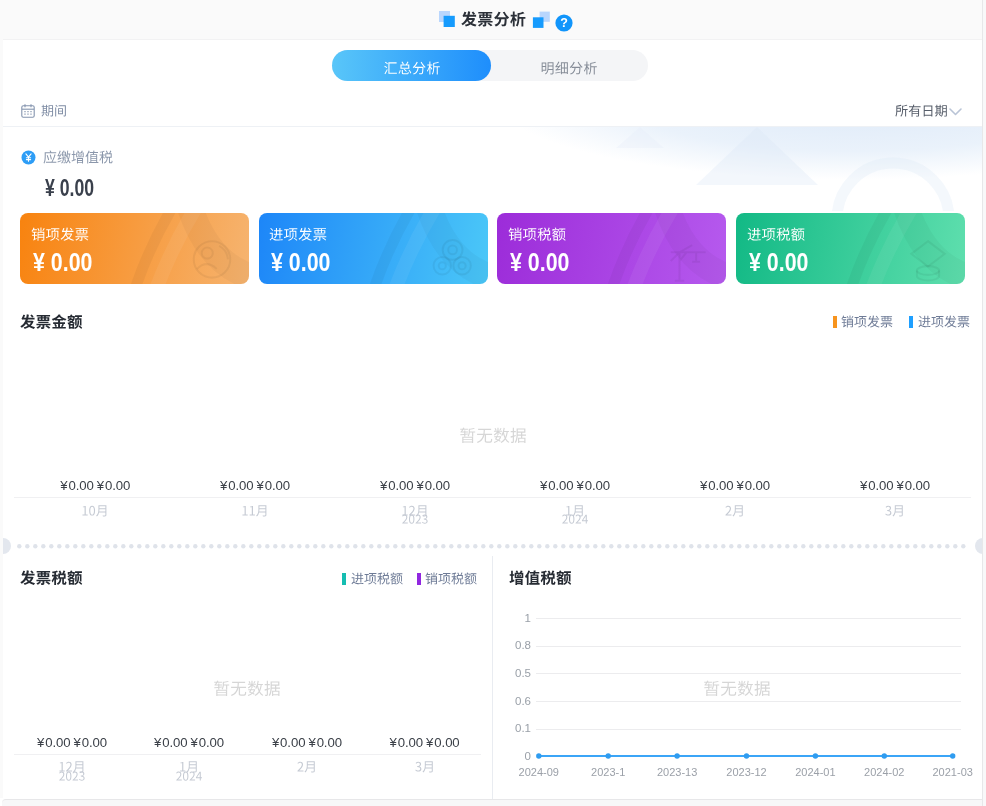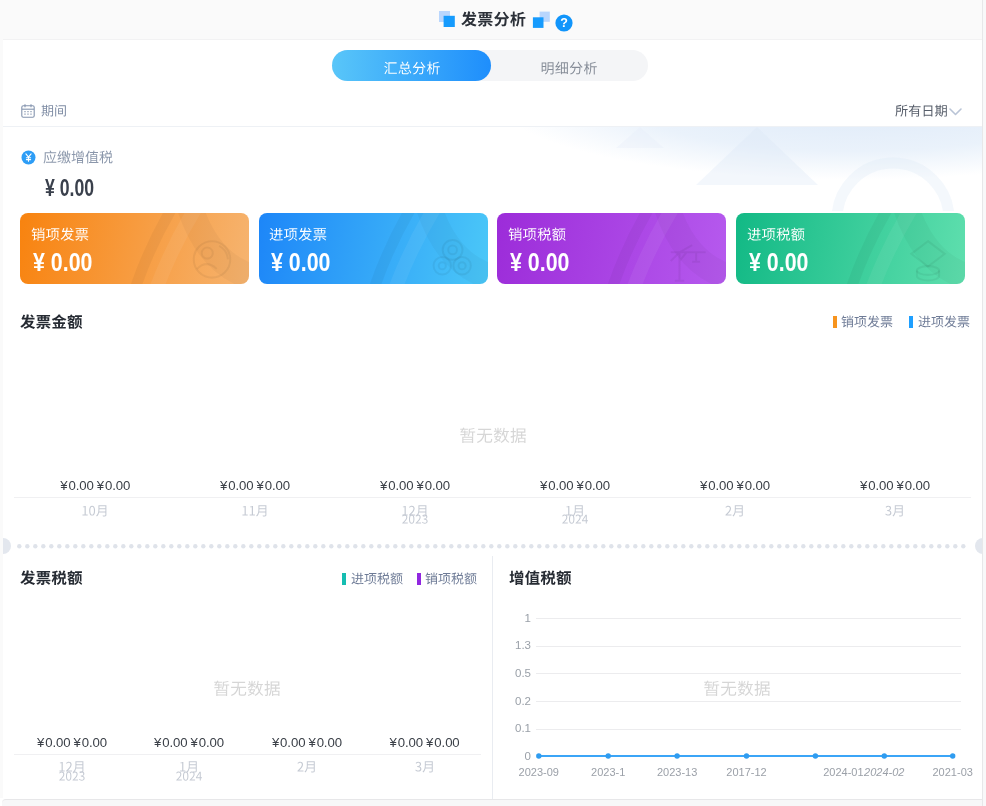--- a/index.html
+++ b/index.html
@@ -452,45 +452,45 @@
     </div>
 <div style="position:absolute;left:14px;top:754px;width:467px;height:1px;background:#f0f0f2;"></div>
 <div style="position:absolute;left:492px;top:556px;width:1px;height:244px;background:#e9ecf1;"></div>
 <div style="position:absolute;left:509px;top:570.2px;">
       <svg width="62.5" height="15.4" viewBox="0 0 62.5 15.4">
         <path fill="#262b33" d="M7.268800000000001 4.481399999999999C7.6692 5.158999999999999 8.0388 6.0676 8.1312 6.6682L9.1476 6.267799999999999C9.0398 5.682599999999999 8.6394 4.8048 8.223600000000001 4.1426ZM0.4312 11.2266 1.0164 13.059199999999999C2.3254 12.535599999999999 3.9424 11.8888 5.4362 11.2574L5.0974 9.625L3.8038000000000003 10.087V5.8366H5.1744V4.1426H3.8038000000000003V0.6776H2.1098V4.1426H0.6930000000000001V5.8366H2.1098V10.6876C1.4784000000000002 10.9032 0.9086000000000001 11.088 0.4312 11.2266ZM5.6826 2.6949999999999985V8.0542H14.2604V2.6949999999999985H12.474L13.6752 1.016399999999999L11.7502 0.4311999999999987C11.4884 1.1087999999999987 11.011000000000001 2.0481999999999996 10.6106 2.6949999999999985H8.223600000000001L9.2554 2.217599999999999C9.0244 1.7093999999999987 8.5778 0.9701999999999984 8.1466 0.44659999999999833L6.5758 1.0779999999999994C6.930000000000001 1.5707999999999984 7.2842 2.2021999999999995 7.5152 2.6949999999999985ZM7.1456 3.8961999999999986H9.24V6.837599999999999H7.1456ZM10.5952 3.8961999999999986H12.705V6.837599999999999H10.5952ZM8.085 12.1352H11.858V12.8436H8.085ZM8.085 10.872399999999999V10.040799999999999H11.858V10.872399999999999ZM6.4218 8.701V14.9226H8.085V14.183399999999999H11.858V14.9226H13.6136V8.701ZM11.5808 4.173399999999999C11.380600000000001 4.8048 10.9802 5.7288 10.6568 6.2985999999999995L11.5192 6.652799999999999C11.8734 6.1137999999999995 12.289200000000001 5.2822 12.705 4.558399999999999Z M24.709000000000003 0.492799999999999C24.678200000000004 0.9239999999999995 24.6474 1.3859999999999992 24.5858 1.8788H20.859V3.4495999999999984H24.3702L24.1854 4.5122H21.5212V13.09H20.1814V14.645399999999999H30.607200000000002V13.09H29.421400000000002V4.5122H25.864L26.1258 3.4495999999999984H30.253V1.8788H26.4338L26.6648 0.5543999999999993ZM23.1382 13.09V12.2122H27.727400000000003V13.09ZM23.1382 7.9772H27.727400000000003V8.839599999999999H23.1382ZM23.1382 6.7143999999999995V5.867399999999999H27.727400000000003V6.7143999999999995ZM23.1382 10.087H27.727400000000003V10.949399999999999H23.1382ZM19.334400000000002 0.5081999999999987C18.595200000000002 2.7104 17.3324 4.8972 16.008000000000003 6.2985999999999995C16.316000000000003 6.760599999999999 16.8088 7.776999999999999 16.9782 8.2236C17.2708 7.900199999999999 17.548000000000002 7.545999999999999 17.825200000000002 7.176399999999999V14.9226H19.5346V4.4352C20.1198 3.341799999999999 20.628 2.1868 21.0438 1.0625999999999998Z M39.9932 5.158999999999999H43.797000000000004V7.1918H39.9932ZM38.2376 3.542V8.8088H39.6236C39.4696 10.9032 39.0692 12.535599999999999 36.805400000000006 13.505799999999999C37.2058 13.8292 37.6986 14.5222 37.8988 14.9534C40.6092 13.6752 41.179 11.5346 41.394600000000004 8.8088H42.210800000000006V12.6126C42.210800000000006 14.183399999999999 42.488 14.6916 43.8278 14.6916C44.089600000000004 14.6916 44.567 14.6916 44.8442 14.6916C45.906800000000004 14.6916 46.338 14.106399999999999 46.476600000000005 11.919599999999999C46.03 11.7964 45.306200000000004 11.5192 44.982800000000005 11.241999999999999C44.9366 12.8744 44.875 13.1054 44.659400000000005 13.1054C44.5362 13.1054 44.2282 13.1054 44.1358 13.1054C43.9356 13.1054 43.9048 13.059199999999999 43.9048 12.597199999999999V8.8088H45.645V3.542H44.1512C44.5362 2.818199999999999 44.952 1.9403999999999986 45.337 1.093399999999999L43.442800000000005 0.492799999999999C43.196400000000004 1.4322 42.7036 2.6641999999999992 42.272400000000005 3.542H40.6246L41.5486 3.126199999999999C41.333 2.3869999999999987 40.717 1.3089999999999993 40.1472 0.5081999999999987L38.622600000000006 1.170399999999999C39.0846 1.8941999999999997 39.577400000000004 2.833599999999999 39.839200000000005 3.542ZM36.897800000000004 0.5236000000000001C35.635000000000005 1.0625999999999998 33.7254 1.5245999999999995 32.016000000000005 1.7863999999999987C32.2008 2.1868 32.4318 2.818199999999999 32.5088 3.2185999999999986C33.0632 3.157 33.6484 3.0645999999999987 34.249 2.9567999999999994V4.8202H31.985200000000003V6.544999999999999H33.9256C33.3712 8.023399999999999 32.5088 9.686599999999999 31.646400000000003 10.6722C31.939000000000004 11.165 32.370200000000004 11.934999999999999 32.5396 12.4894C33.1556 11.6886 33.7408 10.5644 34.249 9.3478V14.9072H36.0354V8.623999999999999C36.4204 9.224599999999999 36.805400000000006 9.8868 37.0056 10.318L38.022000000000006 8.855C37.729400000000005 8.500799999999998 36.4512 7.145599999999999 36.0354 6.791399999999999V6.544999999999999H37.9142V4.8202H36.0354V2.602599999999999C36.713 2.4331999999999994 37.3598 2.2483999999999984 37.9296 2.0328Z M58.5114 12.628C59.42 13.3056 60.652 14.2912 61.2372 14.9226L62.2228 13.629C61.6222 13.0284 60.344 12.1044 59.4508 11.472999999999999ZM55.1696 4.250399999999999V11.488399999999999H56.6942V5.6518H59.897400000000005V11.4268H61.4836V4.250399999999999H58.680800000000005L59.2044 2.9414H61.961V1.3397999999999985H55.046400000000006V2.9414H57.572C57.433400000000006 3.3725999999999985 57.264 3.8499999999999996 57.11 4.250399999999999ZM49.1328 7.484399999999999 49.9182 7.884799999999999C49.179 8.2852 48.3628 8.5932 47.5158 8.8088C47.7468 9.1784 48.0702 10.0716 48.162600000000005 10.549L48.871 10.3026V14.7994H50.4726V14.399H52.4438V14.783999999999999H54.1224V13.875399999999999C54.415 14.1988 54.7384 14.6608 54.8616 15.015C58.7424 13.659799999999999 59.0504 11.1342 59.1274 6.206199999999999H57.572C57.495000000000005 10.5336 57.3872 12.520199999999999 54.1224 13.6444V10.0254H53.953L55.1542 8.855C54.5998 8.5162 53.799 8.1004 52.952 7.669199999999999C53.645 6.9761999999999995 54.2302 6.159999999999999 54.646 5.2668L53.7682 4.6815999999999995H54.800000000000004V1.9711999999999996H52.5054L51.812400000000004 0.5236000000000001L50.0568 0.8777999999999988L50.5342 1.9711999999999996H47.7622V4.6815999999999995H49.3484V3.4495999999999984H53.1368V4.6507999999999985H51.2888L51.6892 3.9731999999999985L50.0722 3.6651999999999987C49.5794 4.5737999999999985 48.6708 5.6209999999999996 47.3772 6.3755999999999995C47.7006 6.606599999999999 48.178000000000004 7.1918 48.409 7.561399999999999C49.1174 7.084 49.718 6.575799999999999 50.2262 6.021399999999999H52.2898C52.028 6.3294 51.7354 6.6373999999999995 51.3966 6.8991999999999996L50.334 6.390999999999999ZM50.4726 12.9668V11.4576H52.4438V12.9668ZM49.5178 10.0254C50.272400000000005 9.686599999999999 50.9808 9.2862 51.643 8.793399999999998C52.4592 9.239999999999998 53.2292 9.686599999999999 53.7528 10.0254Z"></path>
       </svg>
     </div>
 <div class="ylab" style="top:611.7px;">1</div>
 <div style="position:absolute;left:536px;top:618.0px;width:425px;height:1px;background:#ececee;"></div>
-<div class="ylab" style="top:639.4px;">1.3</div>
+<div class="ylab" style="top:639.4px;">0.8</div>
 <div style="position:absolute;left:536px;top:645.6px;width:425px;height:1px;background:#ececee;"></div>
 <div class="ylab" style="top:667.0px;">0.5</div>
 <div style="position:absolute;left:536px;top:673.3px;width:425px;height:1px;background:#ececee;"></div>
-<div class="ylab" style="top:694.7px;">0.2</div>
+<div class="ylab" style="top:694.7px;">0.6</div>
 <div style="position:absolute;left:536px;top:701.0px;width:425px;height:1px;background:#ececee;"></div>
 <div class="ylab" style="top:722.3px;">0.1</div>
 <div style="position:absolute;left:536px;top:728.6px;width:425px;height:1px;background:#ececee;"></div>
 <div class="ylab" style="top:750.0px;">0</div>
 <svg style="position:absolute;left:536px;top:751.2px" width="425" height="10" viewBox="0 0 425 10">
 <line x1="2.8" y1="5" x2="416.7" y2="5" stroke="#3ba5f7" stroke-width="2"></line>
       <circle cx="2.8" cy="5" r="2.7" fill="#2f9cf0"></circle>
       <circle cx="72.2" cy="5" r="2.7" fill="#2f9cf0"></circle>
       <circle cx="141.1" cy="5" r="2.7" fill="#2f9cf0"></circle>
       <circle cx="210.5" cy="5" r="2.7" fill="#2f9cf0"></circle>
       <circle cx="279.4" cy="5" r="2.7" fill="#2f9cf0"></circle>
       <circle cx="348.3" cy="5" r="2.7" fill="#2f9cf0"></circle>
       <circle cx="416.7" cy="5" r="2.7" fill="#2f9cf0"></circle>
     </svg>
-<div style="position:absolute;left:538.8px;top:762.0px;transform:translateX(-50%);white-space:nowrap;"><span class="xlab">2023-09</span></div>
+<div style="position:absolute;left:538.8px;top:762.0px;transform:translateX(-50%);white-space:nowrap;"><span class="xlab">2024-09</span></div>
 <div style="position:absolute;left:608.2px;top:762.0px;transform:translateX(-50%);white-space:nowrap;"><span class="xlab">2023-1</span></div>
 <div style="position:absolute;left:677.1px;top:762.0px;transform:translateX(-50%);white-space:nowrap;"><span class="xlab">2023-13</span></div>
-<div style="position:absolute;left:746.5px;top:762.0px;transform:translateX(-50%);white-space:nowrap;"><span class="xlab">2017-12</span></div>
-<div style="position:absolute;left:815.4px;top:762.0px;transform:translateX(-50%);white-space:nowrap;margin-left:28px;"><span class="xlab">2024-01</span></div>
-<div style="position:absolute;left:884.3px;top:762.0px;transform:translateX(-50%);white-space:nowrap;font-style:italic;"><span class="xlab">2024-02</span></div>
+<div style="position:absolute;left:746.5px;top:762.0px;transform:translateX(-50%);white-space:nowrap;"><span class="xlab">2023-12</span></div>
+<div style="position:absolute;left:815.4px;top:762.0px;transform:translateX(-50%);white-space:nowrap;"><span class="xlab">2024-01</span></div>
+<div style="position:absolute;left:884.3px;top:762.0px;transform:translateX(-50%);white-space:nowrap;"><span class="xlab">2024-02</span></div>
 <div style="position:absolute;left:952.7px;top:762.0px;transform:translateX(-50%);white-space:nowrap;"><span class="xlab">2021-03</span></div>
 <div style="position:absolute;left:736.5px;top:680.0px;transform:translateX(-50%);white-space:nowrap;">
       <svg width="67.4" height="16.7" viewBox="0 0 67.4 16.7">
         <path fill="#d6d6d6" d="M9.4355 1.7868999999999993V4.2919C9.4355 5.661300000000001 9.3019 7.4649 8.2331 8.817599999999999C8.5003 8.9345 8.9846 9.2518 9.201699999999999 9.4522C10.0868 8.35 10.4041 6.7969 10.504299999999999 5.4442H12.758799999999999V9.418800000000001H13.9278V5.4442H15.8817V4.4254999999999995H10.5544V4.3086V2.6386000000000003C12.2578 2.505000000000001 14.1282 2.2378 15.4308 1.8369999999999997L14.7294 0.9017999999999997C13.476899999999999 1.3193000000000001 11.2892 1.6365999999999996 9.4355 1.7868999999999993ZM4.1082 13.0594H12.6085V14.4455H4.1082ZM4.1082 12.1409V10.7715H12.6085V12.1409ZM2.9225 9.786200000000001V16.032H4.1082V15.4475H12.6085V15.9986H13.8443V9.786200000000001ZM0.9185 7.3145999999999995 1.0187 8.3667 4.8597 7.9492V9.4522H6.0287V7.8156L8.5838 7.5317L8.5671 6.5798000000000005L6.0287 6.8303V5.5778H8.6673V4.559100000000001H6.0287V3.4735999999999994H4.8597V4.559100000000001H2.7054C3.1563 4.024699999999999 3.6239 3.4235000000000007 4.0581 2.7721999999999998H8.6339V1.7868999999999993H4.6927L5.160299999999999 0.9686000000000003L3.9078 0.6179000000000006C3.7408 1.0187000000000008 3.5404 1.402800000000001 3.34 1.7868999999999993H0.8851V2.7721999999999998H2.7555C2.4048 3.3232999999999997 2.0875 3.7575000000000003 1.9372 3.9412000000000003C1.6366 4.3420000000000005 1.3527 4.6091999999999995 1.0855 4.6593C1.2358 4.9933 1.4195 5.5611 1.4863 5.8116C1.6366 5.678000000000001 2.1376 5.5778 2.839 5.5778H4.8597V6.9472Z M18.8038 1.7868999999999993V3.0227000000000004H24.3482C24.298099999999998 4.208399999999999 24.247999999999998 5.477600000000001 24.0476 6.7301H17.7684V7.9492H23.8138C23.129099999999998 10.8216 21.5092 13.510299999999999 17.551299999999998 15.0133C17.868599999999997 15.2638 18.235999999999997 15.7147 18.403 16.032C22.711599999999997 14.3119 24.3816 11.2224 25.083 7.9492H25.433699999999998V13.693999999999999C25.433699999999998 15.2137 25.9013 15.6479 27.638099999999998 15.6479C27.988799999999998 15.6479 30.3769 15.6479 30.760999999999996 15.6479C32.3642 15.6479 32.765 14.9465 32.932 12.2745C32.5646 12.190999999999999 32.0135 11.9739 31.712899999999998 11.7401C31.629399999999997 14.028 31.495799999999996 14.4121 30.6775 14.4121C30.159799999999997 14.4121 28.1558 14.4121 27.755 14.4121C26.903299999999998 14.4121 26.7363 14.2952 26.7363 13.693999999999999V7.9492H32.7817V6.7301H25.3001C25.4838 5.477600000000001 25.567299999999996 4.225099999999999 25.600699999999996 3.0227000000000004H31.8298V1.7868999999999993Z M41.1981 0.9853000000000005C40.897499999999994 1.6365999999999996 40.363099999999996 2.6219 39.9456 3.2064000000000004L40.7639 3.6072000000000006C41.1981 3.0561000000000007 41.765899999999995 2.2211 42.2502 1.4528999999999996ZM35.2696 1.4528999999999996C35.703799999999994 2.154299999999999 36.1547 3.072800000000001 36.305 3.6572999999999993L37.256899999999995 3.2398000000000007C37.1066 2.6386000000000003 36.655699999999996 1.7368000000000006 36.1881 1.0854999999999997ZM40.647 10.354C40.262899999999995 11.2224 39.7285 11.9572 39.0939 12.5918C38.4593 12.2745 37.808 11.9572 37.190099999999994 11.69C37.423899999999996 11.2892 37.6911 10.8383 37.924899999999994 10.354ZM35.637 12.1409C36.455299999999994 12.4582 37.373799999999996 12.8757 38.2088 13.309899999999999C37.14 14.0781 35.854099999999995 14.612499999999999 34.4847 14.9298C34.7018 15.163599999999999 34.968999999999994 15.5978 35.085899999999995 15.898399999999999C36.622299999999996 15.4809 38.041799999999995 14.8296 39.2442 13.861C39.7953 14.195 40.296299999999995 14.5123 40.6804 14.796199999999999L41.482 13.9779C41.097899999999996 13.7107 40.6136 13.4101 40.0625 13.1095C40.947599999999994 12.1576 41.649 10.9886 42.0665 9.5357L41.3818 9.2518L41.1814 9.3019H38.4426L38.809999999999995 8.433499999999999L37.6911 8.2331C37.5742 8.5671 37.407199999999996 8.9345 37.240199999999994 9.3019H34.968999999999994V10.354H36.7225C36.3718 11.022 35.9877 11.6399 35.637 12.1409ZM38.091899999999995 0.6513000000000009V3.7742000000000004H34.635V4.8096H37.7078C36.9062 5.895099999999999 35.6203 6.9305 34.451299999999996 7.4315C34.7018 7.6653 34.985699999999994 8.099499999999999 35.135999999999996 8.3834C36.1547 7.8323 37.256899999999995 6.8971 38.091899999999995 5.9117999999999995V7.9492H39.2609V5.678000000000001C40.0625 6.262499999999999 41.081199999999995 7.0474 41.4987 7.4315L42.2001 6.5297C41.799299999999995 6.245799999999999 40.329699999999995 5.310599999999999 39.511399999999995 4.8096H42.667699999999996V3.7742000000000004H39.2609V0.6513000000000009ZM44.3043 0.8016000000000005C43.886799999999994 3.7408 43.1353 6.5464 41.832699999999996 8.299900000000001C42.0999 8.466899999999999 42.584199999999996 8.8677 42.7846 9.068100000000001C43.218799999999995 8.450199999999999 43.5862 7.7154 43.920199999999994 6.8971C44.2876 8.5337 44.771899999999995 10.0534 45.389799999999994 11.3727C44.4546 12.9592 43.152 14.1783 41.3317 15.0634C41.5655 15.3139 41.916199999999996 15.8149 42.0331 16.0821C43.7365 15.163599999999999 45.0224 14.0113 46.0077 12.541699999999999C46.842699999999994 13.9612 47.878099999999996 15.0968 49.180699999999995 15.8817C49.381099999999996 15.5644 49.74849999999999 15.1302 50.032399999999996 14.8964C48.629599999999996 14.1449 47.5274 12.925799999999999 46.6757 11.3894C47.5608 9.6693 48.1286 7.5818 48.495999999999995 5.0768H49.6316V3.9078H44.872099999999996C45.1059 2.9726 45.30629999999999 1.9872999999999994 45.456599999999995 0.9853000000000005ZM47.3103 5.0768C47.043099999999995 6.9973 46.6423 8.667300000000001 46.0411 10.0868C45.406499999999994 8.5838 44.9389 6.8804 44.6216 5.0768Z M58.782799999999995 10.7214V16.0487H59.885V15.363999999999999H65.0286V15.9819H66.1809V10.7214H62.95779999999999V8.6506H66.6986V7.5651H62.95779999999999V5.7280999999999995H66.1141V1.402800000000001H57.296499999999995V6.446199999999999C57.296499999999995 9.1015 57.14619999999999 12.7421 55.4094 15.3139C55.693299999999994 15.4475 56.211 15.8149 56.444799999999994 16.0153C57.83089999999999 13.9779 58.2985 11.1389 58.4488 8.6506H61.772099999999995V10.7214ZM58.51559999999999 2.4883000000000006H64.9117V4.6259H58.51559999999999ZM58.51559999999999 5.7280999999999995H61.772099999999995V7.5651H58.49889999999999L58.51559999999999 6.446199999999999ZM59.885 14.3286V11.7902H65.0286V14.3286ZM53.488899999999994 0.6846999999999994V4.041399999999999H51.401399999999995V5.2104H53.488899999999994V8.8677C52.62049999999999 9.1349 51.8189 9.3687 51.18429999999999 9.5357L51.518299999999996 10.7715L53.488899999999994 10.1369V14.4622C53.488899999999994 14.696 53.40539999999999 14.7628 53.205 14.7628C53.004599999999996 14.7795 52.3533 14.7795 51.6352 14.7628C51.7855 15.0968 51.95249999999999 15.6145 51.985899999999994 15.915099999999999C53.038 15.931799999999999 53.689299999999996 15.8817 54.09009999999999 15.6813C54.5076 15.4976 54.6579 15.1469 54.6579 14.4622V9.7528L56.578399999999995 9.1182L56.39469999999999 7.9658999999999995L54.6579 8.517V5.2104H56.544999999999995V4.041399999999999H54.6579V0.6846999999999994Z"></path>
       </svg>
     </div>
 <div style="position:absolute;left:2px;top:798.7px;width:980px;height:7.3px;background:#f7f7f8;border-top:1px solid #e7e7e9;border-radius:4px 0 0 0;"></div>
 <div style="position:absolute;left:982.3px;top:0;width:3.7px;height:806px;background:#f8f8f9;border-left:1px solid #e7e7e9;"></div>
 <div style="position:absolute;left:0;top:0;width:3px;height:798px;background:#fafafa;"></div>
 </div>

